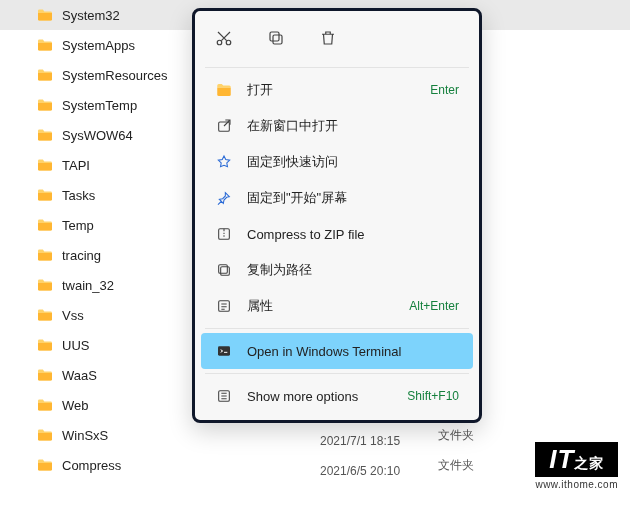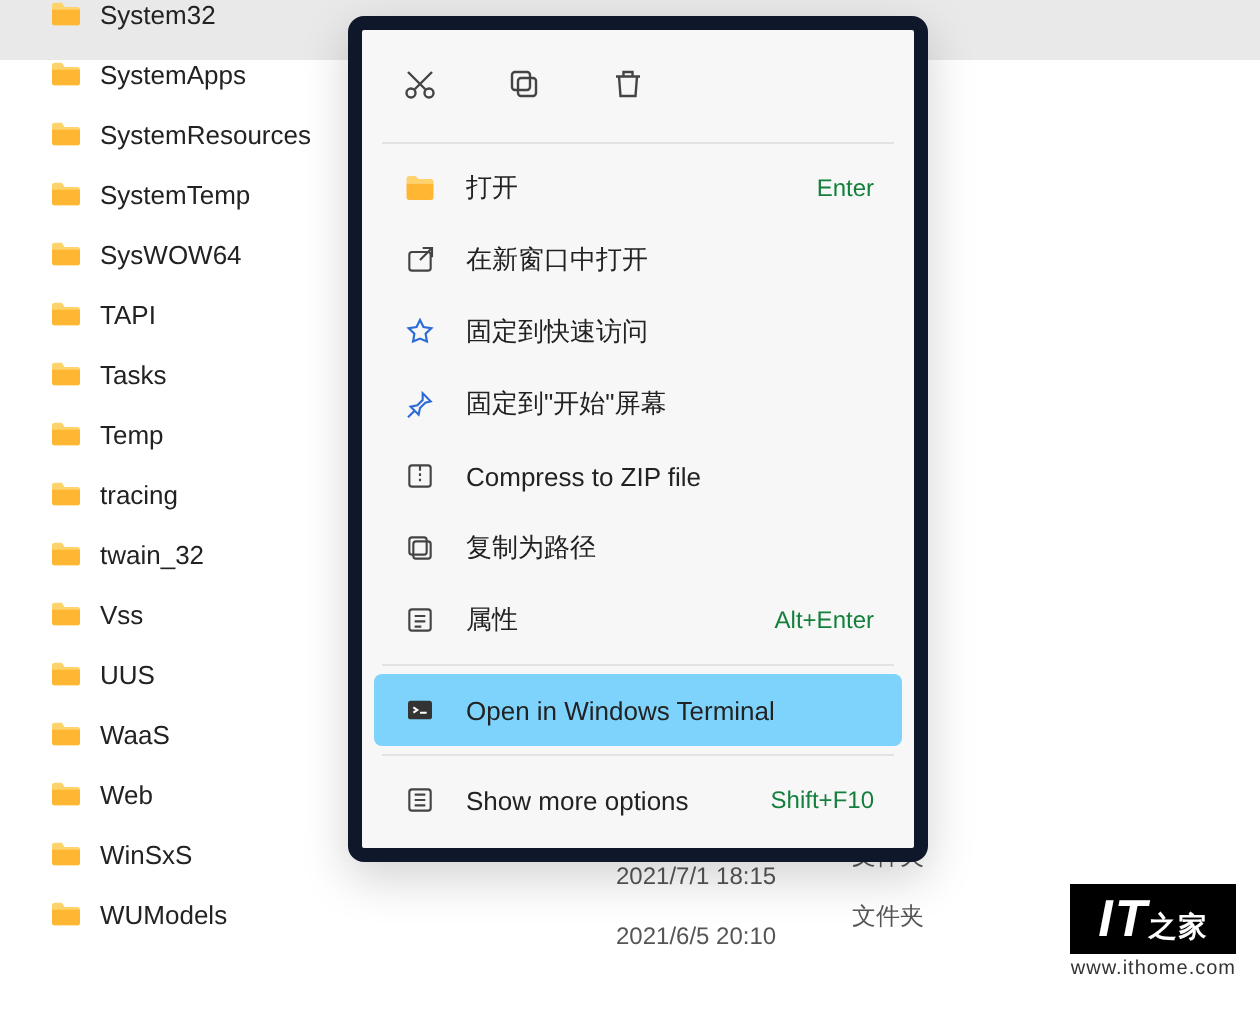--- a/index.html
+++ b/index.html
@@ -1,28 +1,28 @@
 <!DOCTYPE html>
 <html><head>
 <meta charset="utf-8">
 <style>
   * { box-sizing: border-box; margin: 0; padding: 0; font-family: "Segoe UI", "Microsoft YaHei", sans-serif; }
   body { width: 630px; height: 508px; background: #fff; position: relative; overflow: hidden; font-size: 13px; color: #222; }
 
   .folder-list { width: 100%; }
-  .folder-row { display: flex; align-items: flex-start; height: 30px; padding-left: 24px; gap: 8px; }
+  .folder-row { display: flex; align-items: center; height: 30px; padding-left: 36px; gap: 8px; }
   .folder-row.selected { background: #e9e9e9; }
   .folder-icon { width: 18px; height: 14px; flex-shrink: 0; }
   .folder-name { flex: 0 0 250px; }
   .folder-date { flex: 0 0 110px; color: #555; font-size: 12px; margin-top: 11px; }
   .folder-type { flex: 0 0 60px; color: #555; font-size: 12px; }
 
   .context-menu {
-    position: absolute; top: 8px; left: 174px; width: 290px;
-    background: #f7f7f7; border: 7px solid #0f172a; border-radius: 8px;
+    position: absolute; top: 8px; left: 192px; width: 290px;
+    background: #f7f7f7; border: 3px solid #0f172a; border-radius: 8px;
     box-shadow: 0 8px 24px rgba(0,0,0,0.18); padding: 6px 0; z-index: 10;
   }
   .cm-toolbar { display: flex; gap: 22px; padding: 6px 14px 10px 14px; }
   .cm-tool { width: 30px; height: 30px; display: flex; align-items: center; justify-content: center; border-radius: 4px; cursor: pointer; }
   .cm-divider { height: 1px; background: #e3e3e3; margin: 4px 10px; }
   .cm-item { display: flex; align-items: center; height: 36px; padding: 0 14px; gap: 14px; cursor: pointer; border-radius: 4px; margin: 0 6px; }
   .cm-item.highlight { background: #7dd3fc; }
   .cm-item-icon { width: 18px; height: 18px; display: flex; align-items: center; justify-content: center; flex-shrink: 0; }
   .cm-item-label { flex: 1; color: #222; }
   .cm-item-shortcut { color: #15803d; font-size: 12px; }
@@ -168,21 +168,21 @@
         </svg></span>
       <span class="folder-name">WinSxS</span>
       <span class="folder-date">2021/7/1 18:15</span>
       <span class="folder-type">文件夹</span>
     </div>
     <div class="folder-row">
       <span class="folder-icon"><svg width="18" height="14" viewBox="0 0 24 20">
           <path d="M2 4a2 2 0 0 1 2-2h5l2 3h9a2 2 0 0 1 2 2v9a2 2 0 0 1-2 2H4a2 2 0 0 1-2-2z" fill="#ffd36b"></path>
           <path d="M2 7h20v9a2 2 0 0 1-2 2H4a2 2 0 0 1-2-2z" fill="#ffb632"></path>
         </svg></span>
-      <span class="folder-name">WUModels</span>
+      <span class="folder-name">Compress</span>
       <span class="folder-date">2021/6/5 20:10</span>
       <span class="folder-type">文件夹</span>
     </div>
   </div>
 
 <div class="context-menu">
   <div class="cm-toolbar">
     <div class="cm-tool">
       <svg width="18" height="18" viewBox="0 0 24 24" fill="none" stroke="#444" stroke-width="1.6">
           <circle cx="6" cy="18" r="3"></circle>

